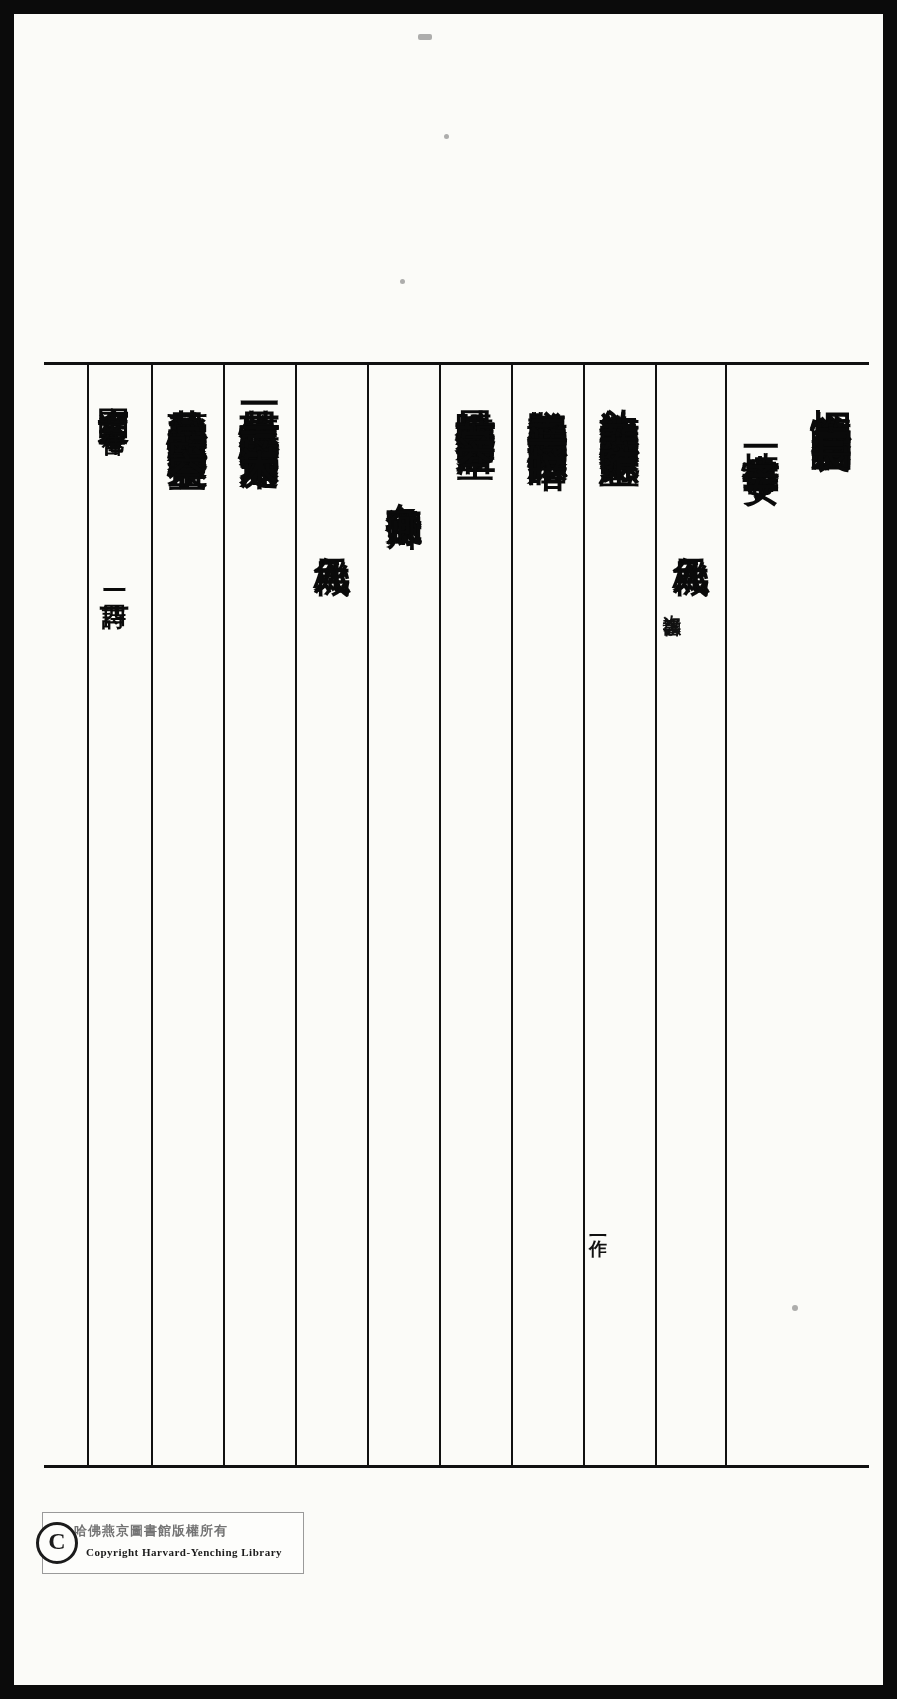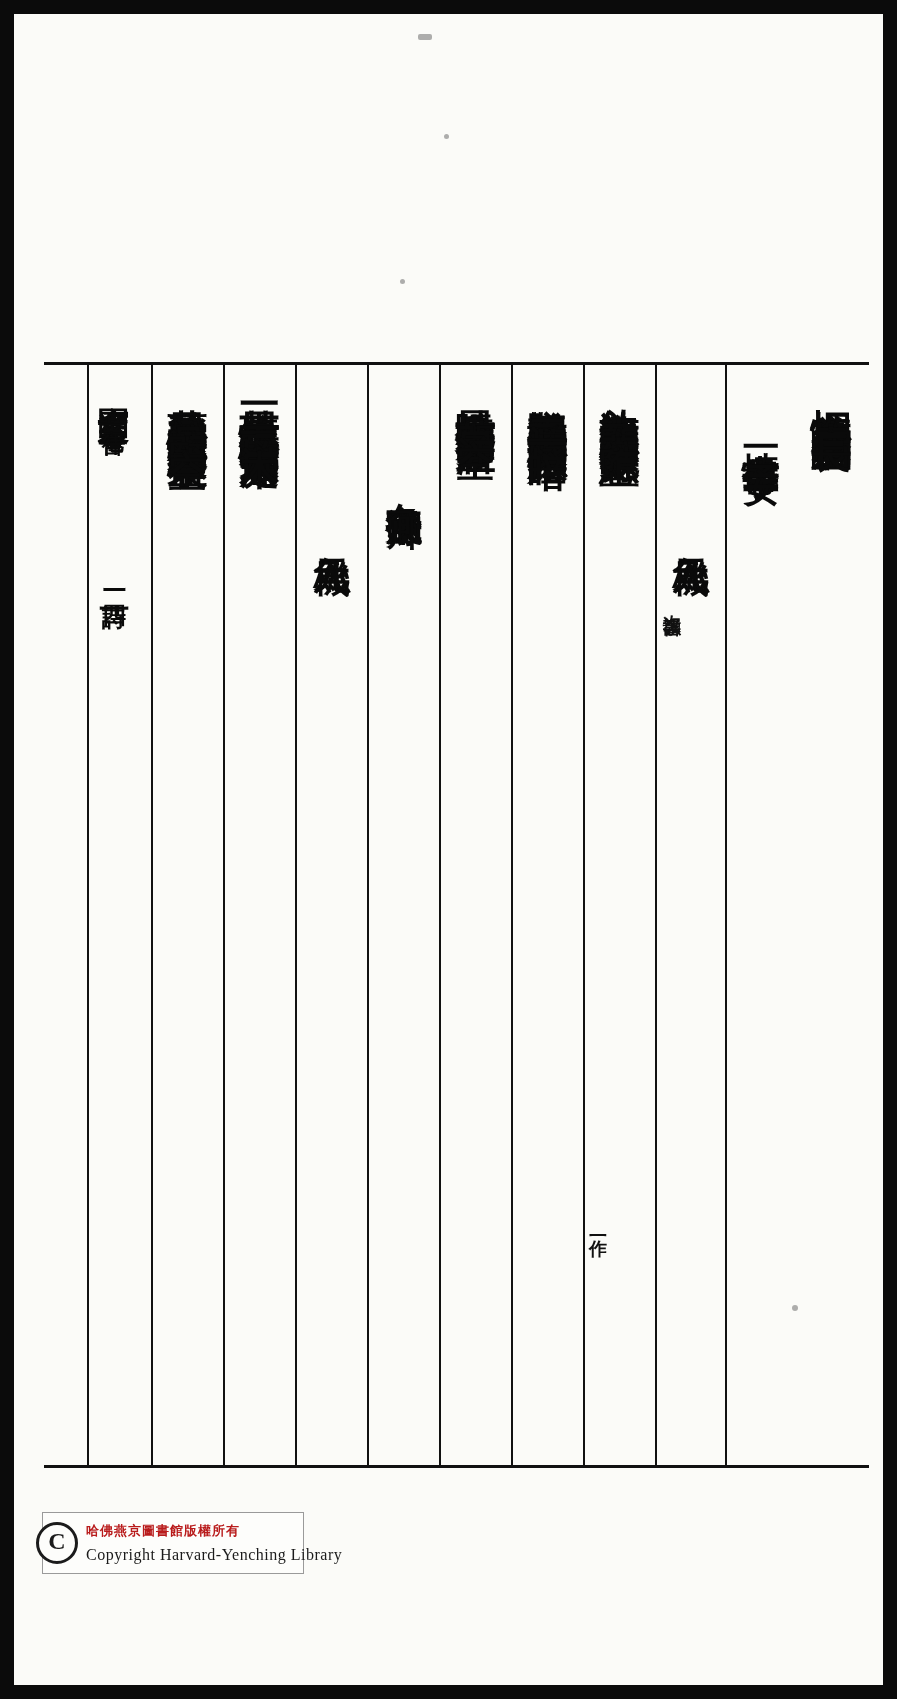--- a/index.html
+++ b/index.html
@@ -173,35 +173,35 @@
     font-family: "Liberation Serif", serif;
     font-size: 24px;
     font-weight: 700;
     line-height: 32px;
     text-align: center;
     background: #fdfdfb;
     z-index: 2;
   }
   .stamp-cn {
     position: absolute;
-    left: 72px;
+    left: 60px;
     top: 52px;
     font-family: "DejaVu Sans", sans-serif;
     font-size: 13px;
     font-weight: 700;
-    color: #b91c1c;
+    color: #737373;
     letter-spacing: 1px;
   }
   .stamp-en {
     position: absolute;
     left: 72px;
     top: 76px;
     font-family: "Liberation Serif", serif;
-    font-size: 16px;
-    font-weight: 400;
+    font-size: 11px;
+    font-weight: 700;
     color: #1b1b1b;
     letter-spacing: .5px;
   }
 </style>
 </head>
 <body>
 
 <div class="scan-frame">
   <div class="paper">
 

